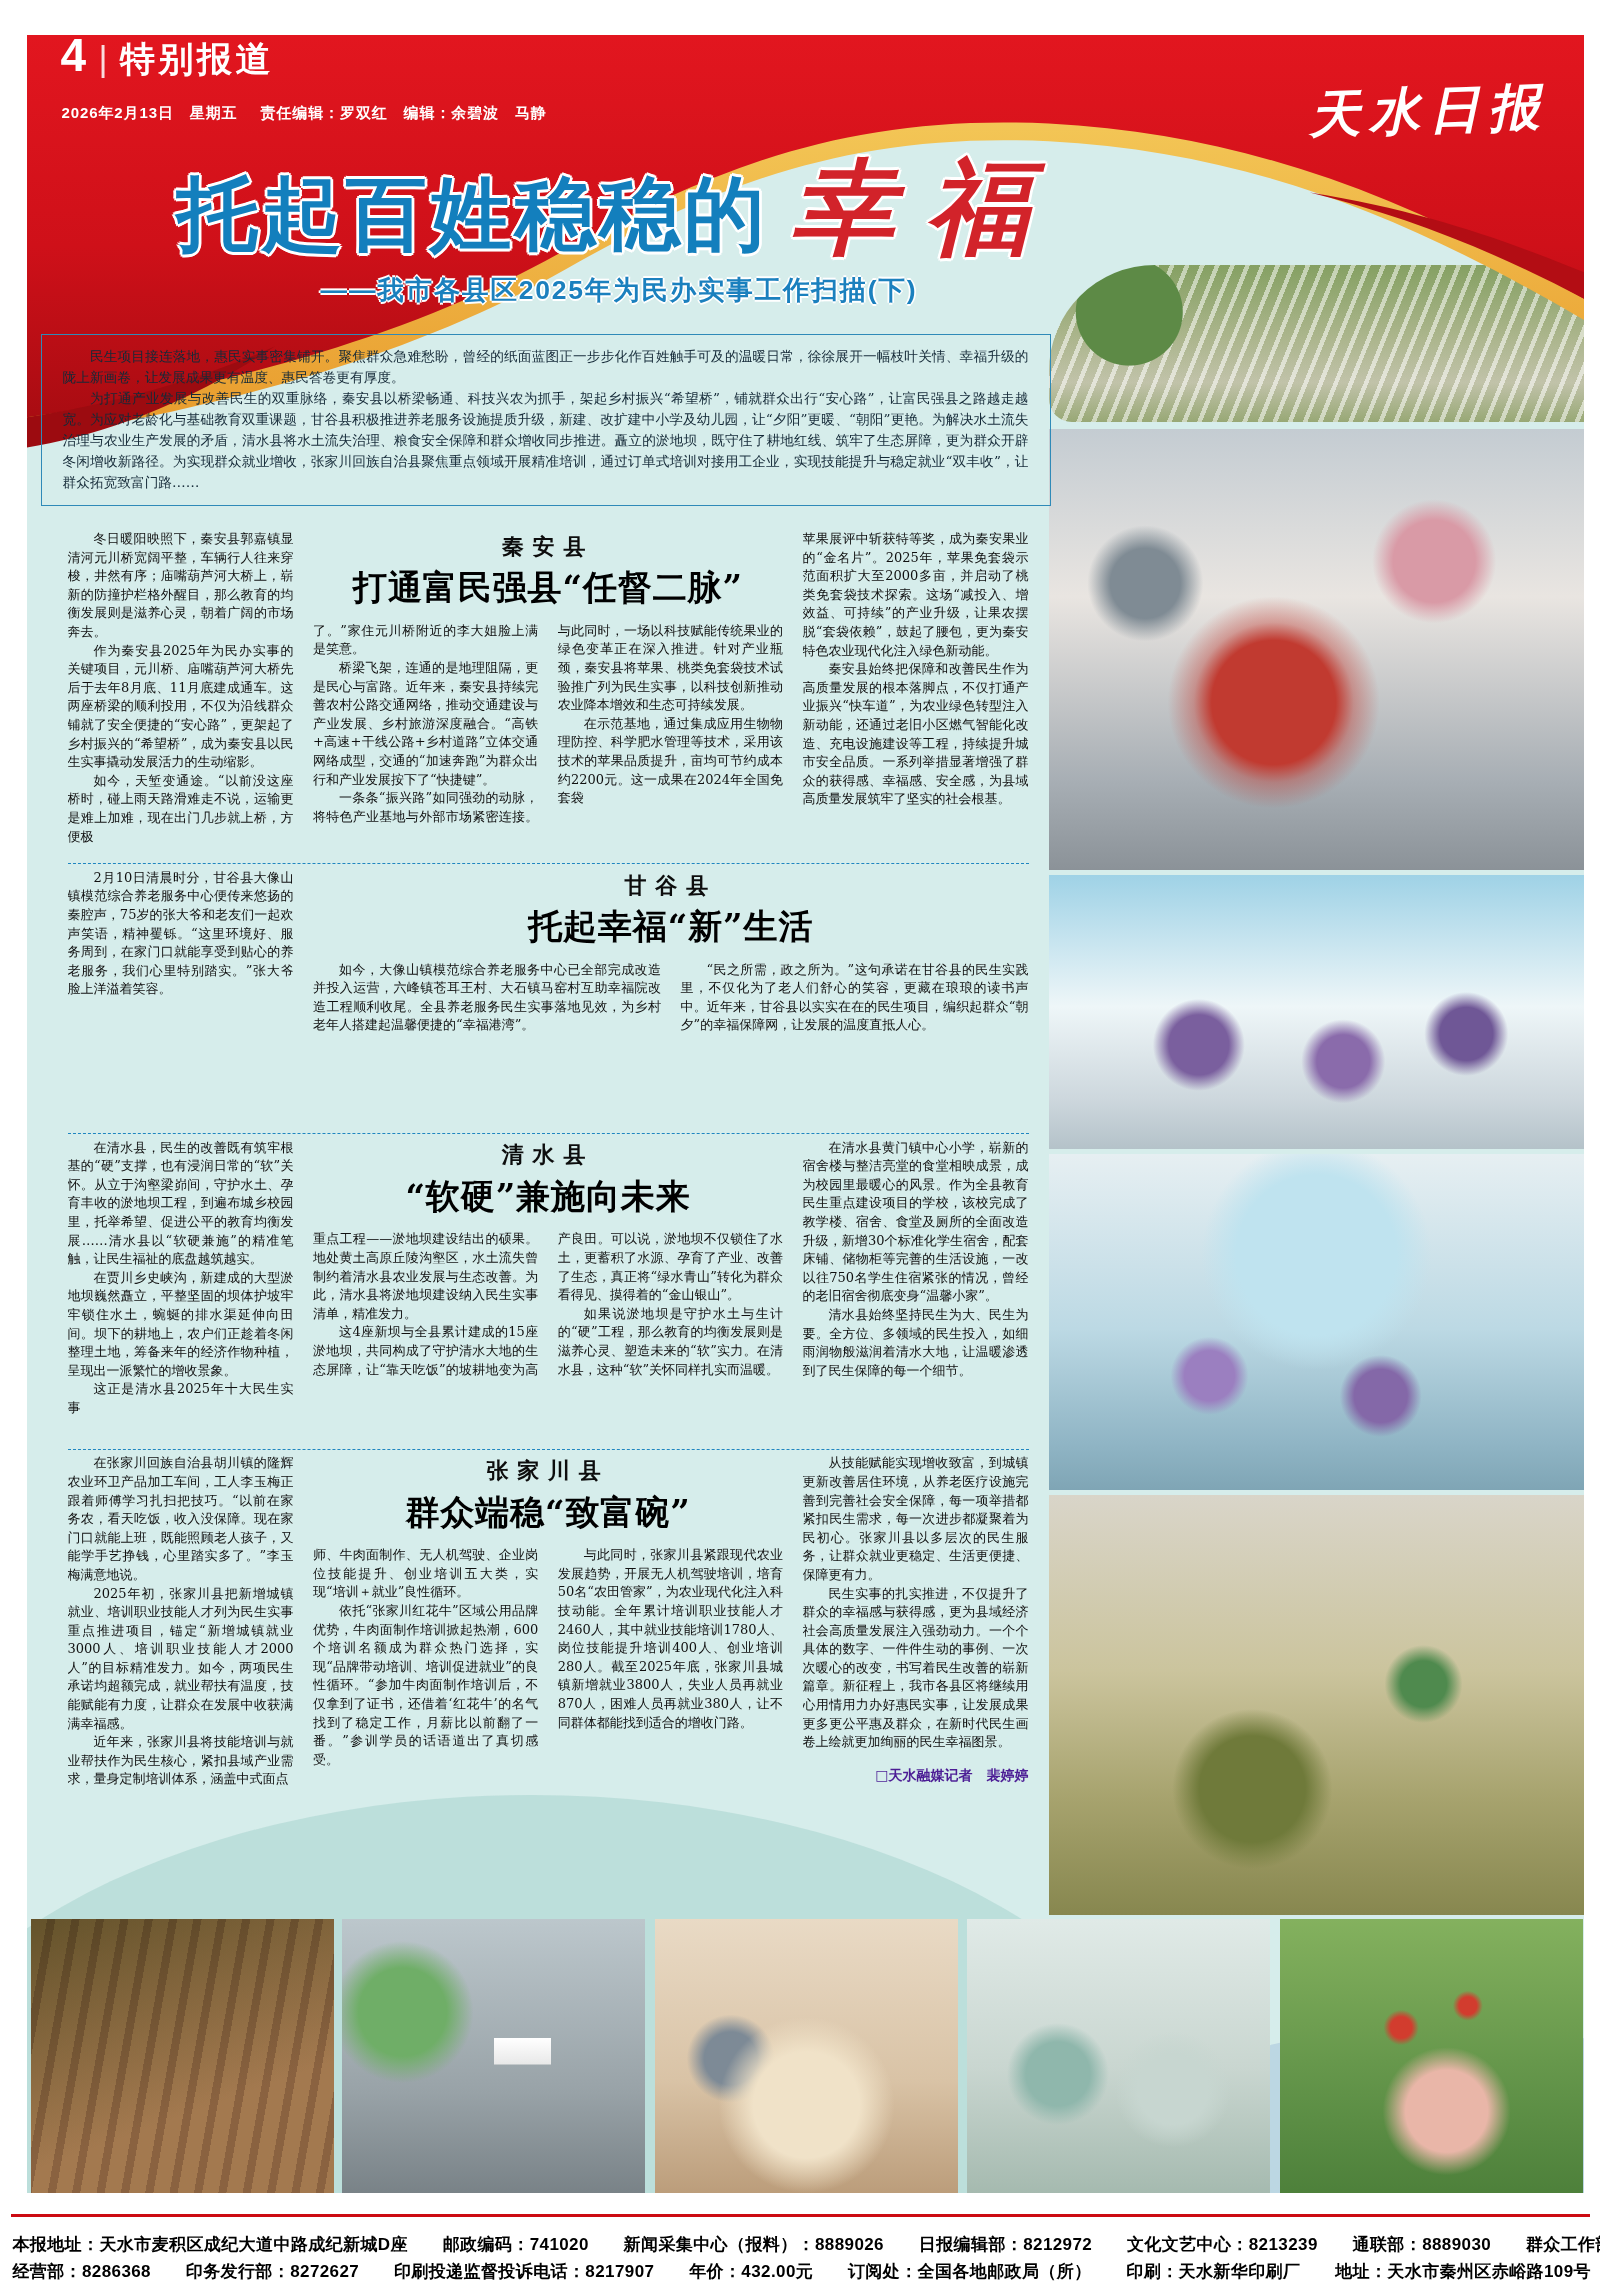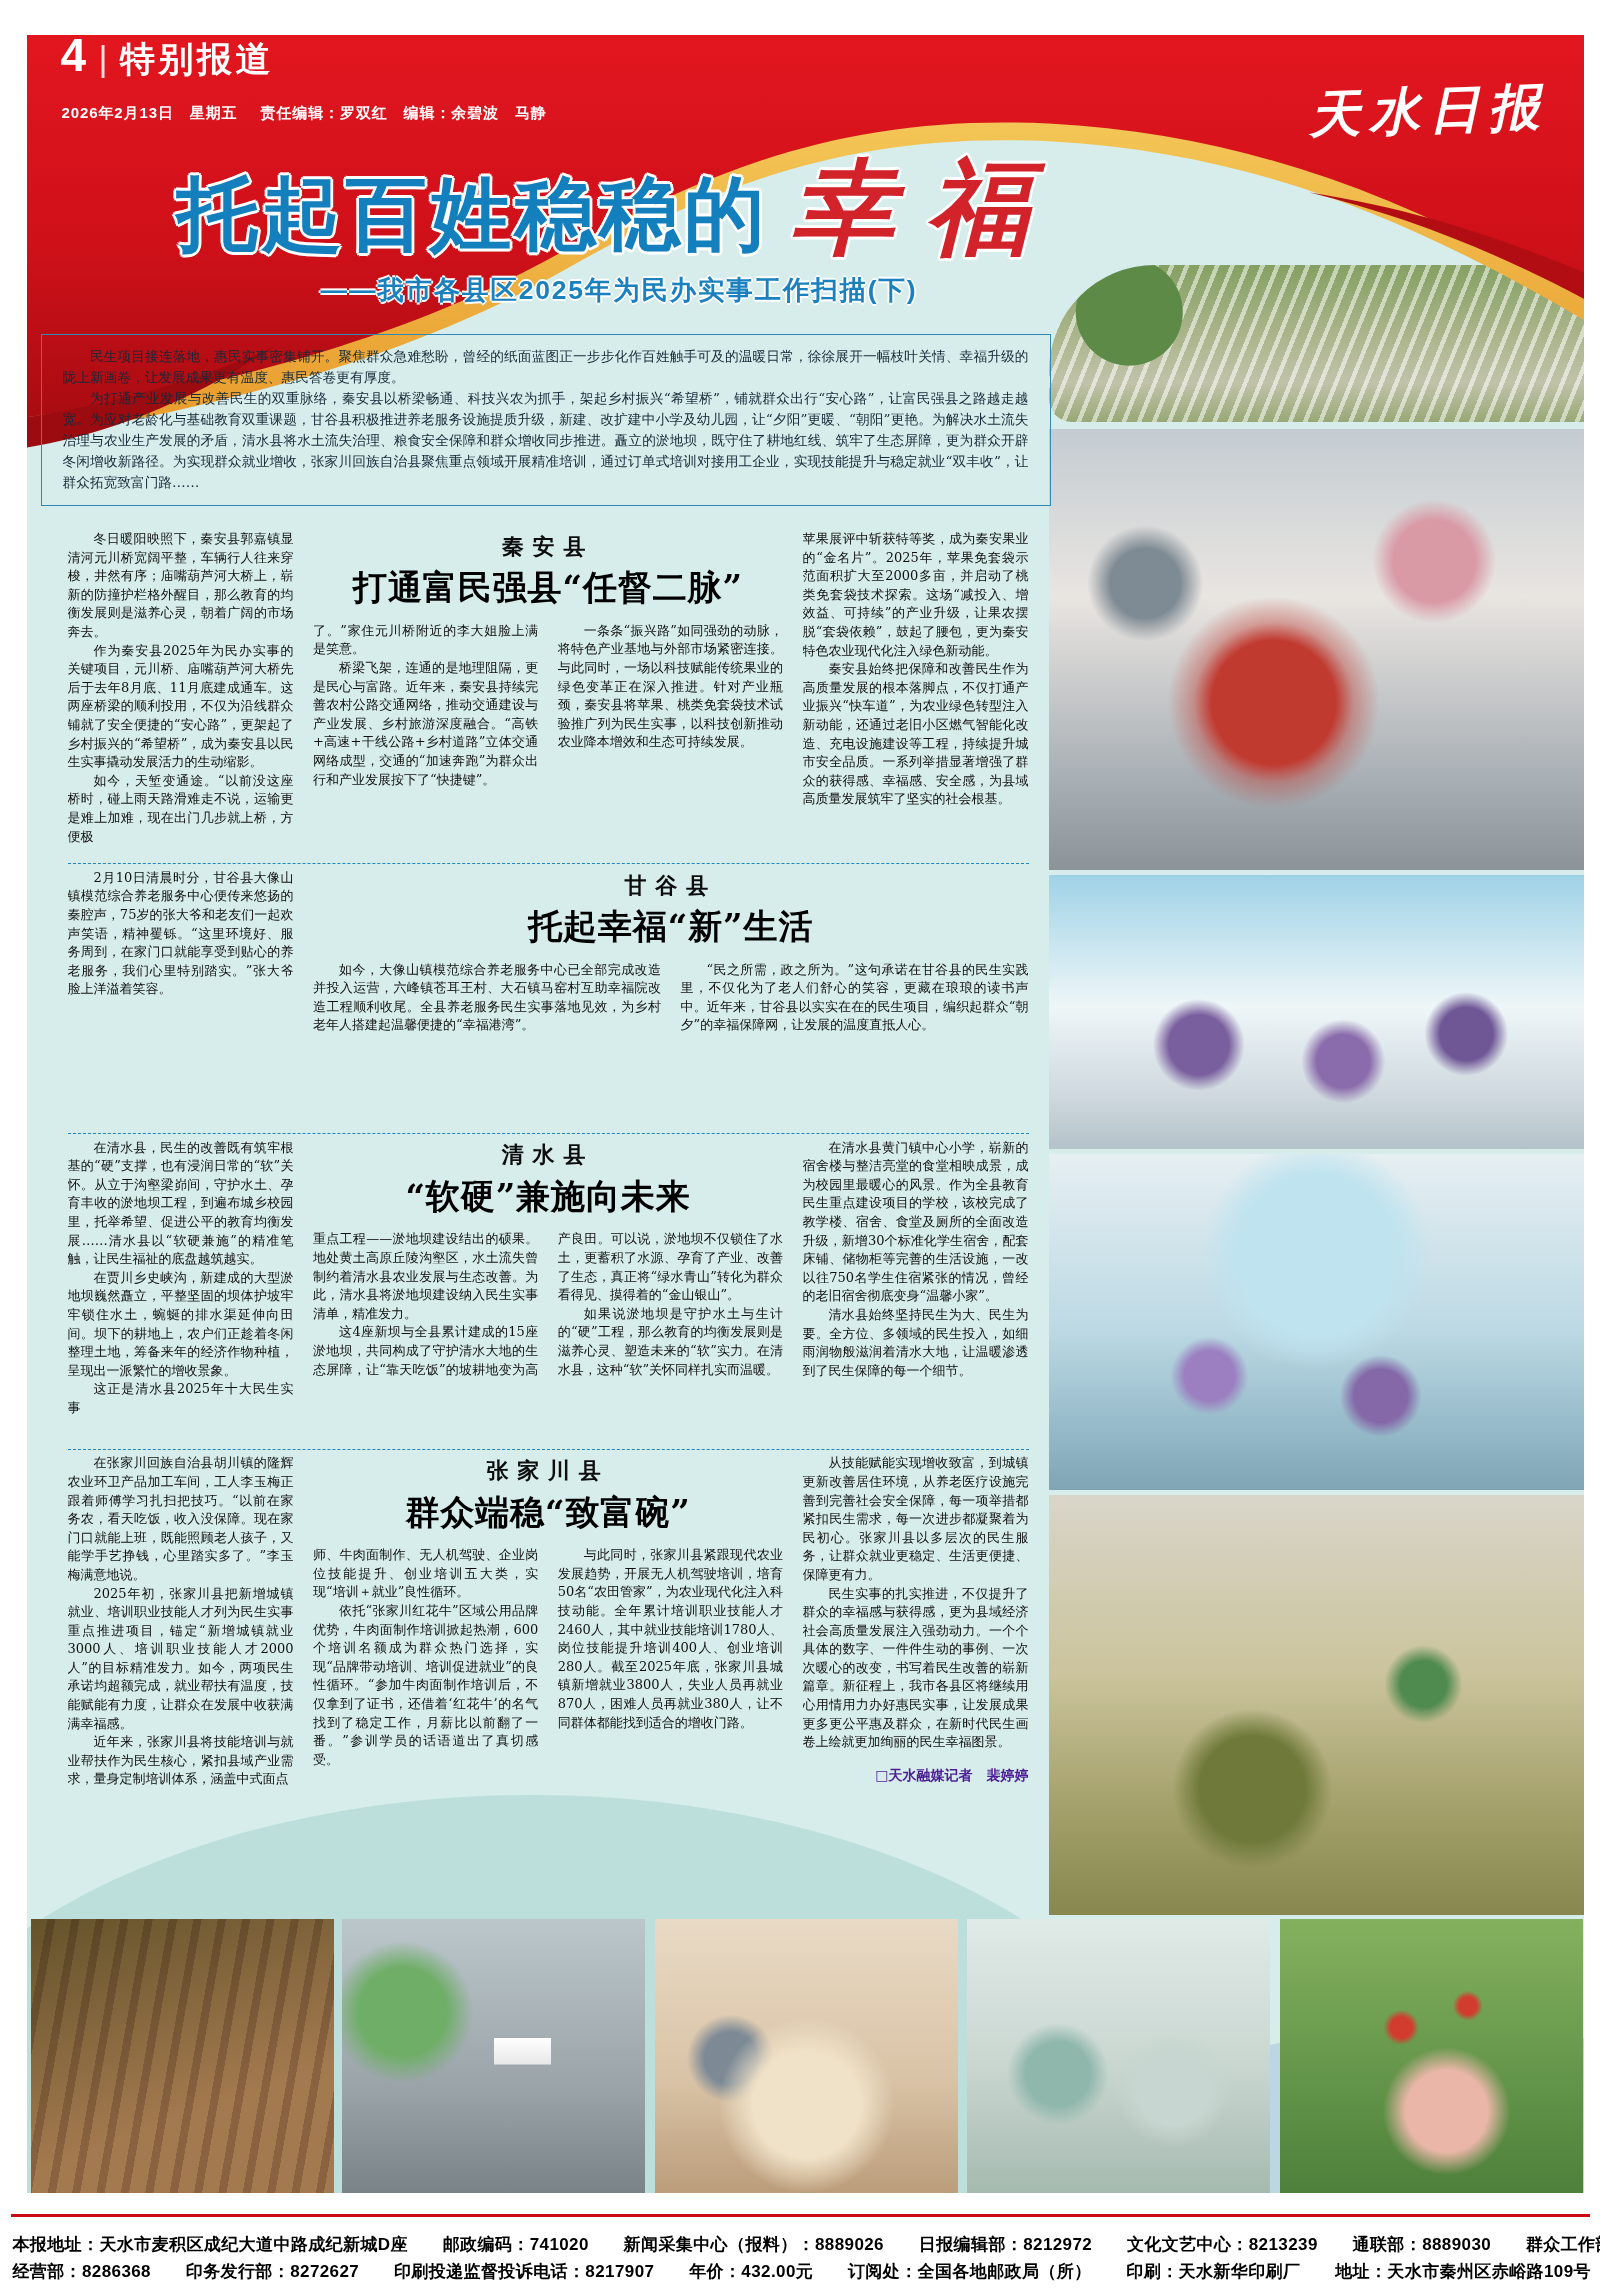--- a/index.html
+++ b/index.html
@@ -165,20 +165,21 @@
             <p class="para">作为秦安县2025年为民办实事的关键项目，元川桥、庙嘴葫芦河大桥先后于去年8月底、11月底建成通车。这两座桥梁的顺利投用，不仅为沿线群众铺就了安全便捷的“安心路”，更架起了乡村振兴的“希望桥”，成为秦安县以民生实事撬动发展活力的生动缩影。</p>
             <p class="para">如今，天堑变通途。“以前没这座桥时，碰上雨天路滑难走不说，运输更是难上加难，现在出门几步就上桥，方便极</p>
           </div>
           <div class="mid">
             <div class="county">秦安县</div>
             <div class="sec-hl">打通富民强县“任督二脉”</div>
             <div class="flow">
               <p class="para cont">了。”家住元川桥附近的李大姐脸上满是笑意。</p>
               <p class="para">桥梁飞架，连通的是地理阻隔，更是民心与富路。近年来，秦安县持续完善农村公路交通网络，推动交通建设与产业发展、乡村旅游深度融合。“高铁+高速+干线公路+乡村道路”立体交通网络成型，交通的“加速奔跑”为群众出行和产业发展按下了“快捷键”。</p>
               <p class="para">一条条“振兴路”如同强劲的动脉，将特色产业基地与外部市场紧密连接。与此同时，一场以科技赋能传统果业的绿色变革正在深入推进。针对产业瓶颈，秦安县将苹果、桃类免套袋技术试验推广列为民生实事，以科技创新推动农业降本增效和生态可持续发展。</p>
+              <p class="para">在示范基地，通过集成应用生物物理防控、科学肥水管理等技术，采用该技术的苹果品质提升，亩均可节约成本约2200元。这一成果在2024年全国免套袋</p>
             </div>
           </div>
           <div class="col">
             <p class="para cont">苹果展评中斩获特等奖，成为秦安果业的“金名片”。2025年，苹果免套袋示范面积扩大至2000多亩，并启动了桃类免套袋技术探索。这场“减投入、增效益、可持续”的产业升级，让果农摆脱“套袋依赖”，鼓起了腰包，更为秦安特色农业现代化注入绿色新动能。</p>
             <p class="para">秦安县始终把保障和改善民生作为高质量发展的根本落脚点，不仅打通产业振兴“快车道”，为农业绿色转型注入新动能，还通过老旧小区燃气智能化改造、充电设施建设等工程，持续提升城市安全品质。一系列举措显著增强了群众的获得感、幸福感、安全感，为县域高质量发展筑牢了坚实的社会根基。</p>
           </div>
         </div>
         <div class="sec-divider"></div>
         <div class="sec sec-1">
           <div class="col">

